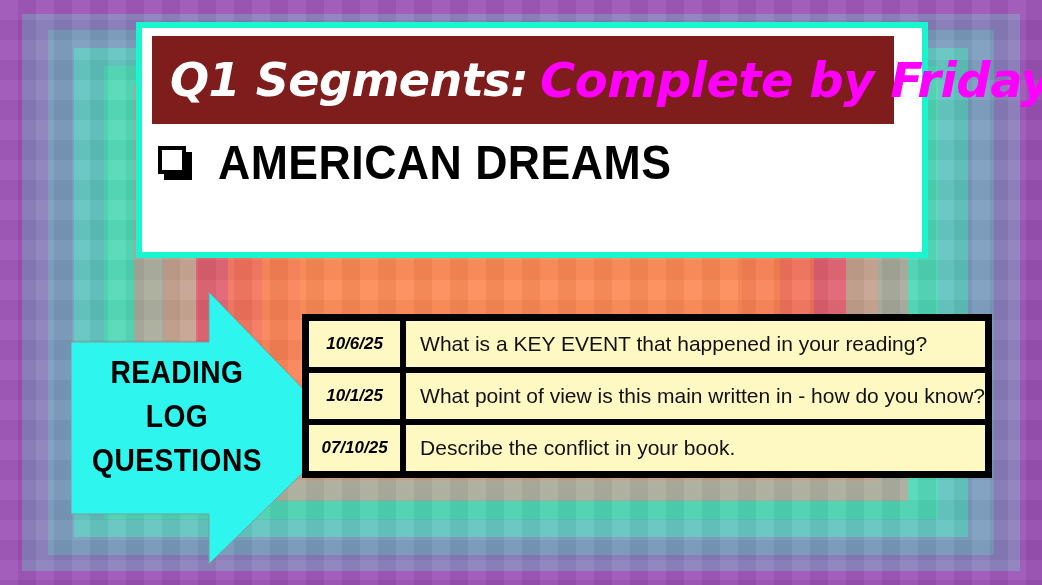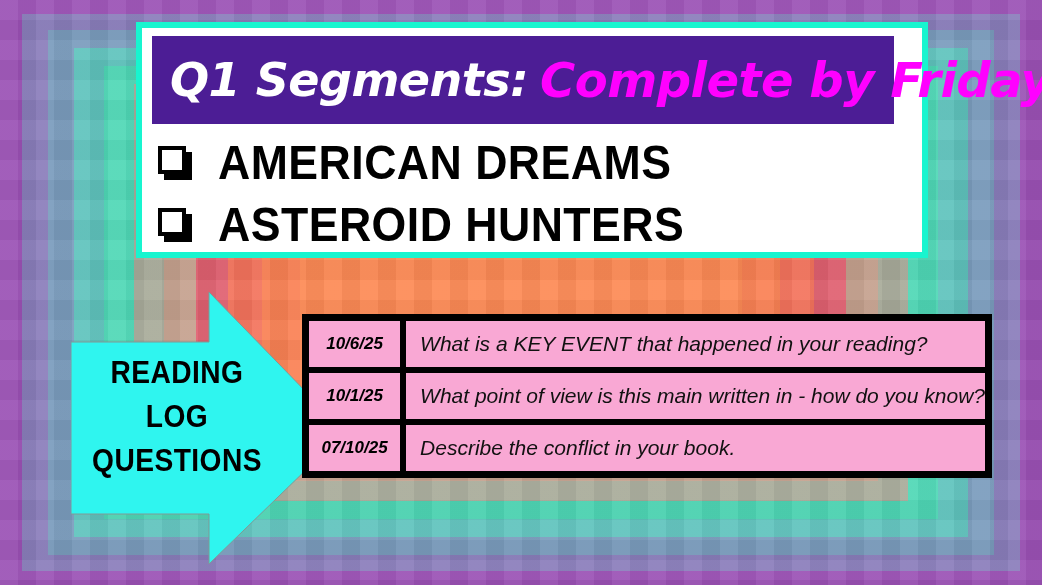--- a/index.html
+++ b/index.html
@@ -69,21 +69,21 @@
     background: #ffffff;
     border: 6px solid #18f5cf;
     box-sizing: border-box;
   }
   #title-banner {
     position: absolute;
     left: 10px;
     top: 8px;
     width: 742px;
     height: 88px;
-    background: #4c1d95;
+    background: #7f1d1d;
     display: flex;
     align-items: center;
     overflow: visible;
     white-space: nowrap;
   }
   .title-text {
     font-family: "DejaVu Sans", sans-serif;
     font-style: italic;
     font-weight: bold;
     font-size: 46px;
@@ -187,21 +187,21 @@
     left: 302px;
     top: 314px;
     width: 690px;
     border-collapse: separate;
     border-spacing: 0;
     background: #ffffff;
     border: 4px solid #000000;
     box-sizing: border-box;
   }
   #questions-table td {
-    background: #f9a8d4;
+    background: #fef9c3;
     border: 3px solid #000000;
     padding: 0;
     height: 46px;
     vertical-align: middle;
   }
   .date-cell {
     width: 96px;
     text-align: center;
     font-family: "Liberation Sans", sans-serif;
     font-weight: bold;
@@ -210,21 +210,20 @@
     color: #000000;
     white-space: nowrap;
   }
   .question-cell {
     text-align: left;
     padding-left: 14px !important;
     font-family: "Liberation Sans", sans-serif;
     font-size: 21px;
     color: #111111;
     white-space: nowrap;
-    font-style: italic;
   }
 </style>
 </head>
 <body>
 
 <div id="slide">
 
   <div class="band b1"></div>
   <div class="band b2"></div>
   <div class="band b3"></div>
@@ -246,24 +245,20 @@
       <span class="title-text title-magenta">Complete by Friday</span>
     </div>
 
     <div class="check-list">
 
       <div class="check-row">
         <span class="checkbox-glyph"></span>
         <span class="check-label">AMERICAN DREAMS</span>
       </div>
 
-      <div class="check-row">
-        <span class="checkbox-glyph"></span>
-        <span class="check-label">ASTEROID HUNTERS</span>
-      </div>
 
     </div>
   </div>
 
   <div id="reading-arrow">
     <svg viewBox="0 0 274 272">
       <polygon points="0,50 138,50 138,0 274,140 138,272 138,222 0,222" fill="#2ff5ef" stroke="#7f9a96" stroke-width="1"></polygon>
     </svg>
     <div id="arrow-text">
       <div>READING</div>

